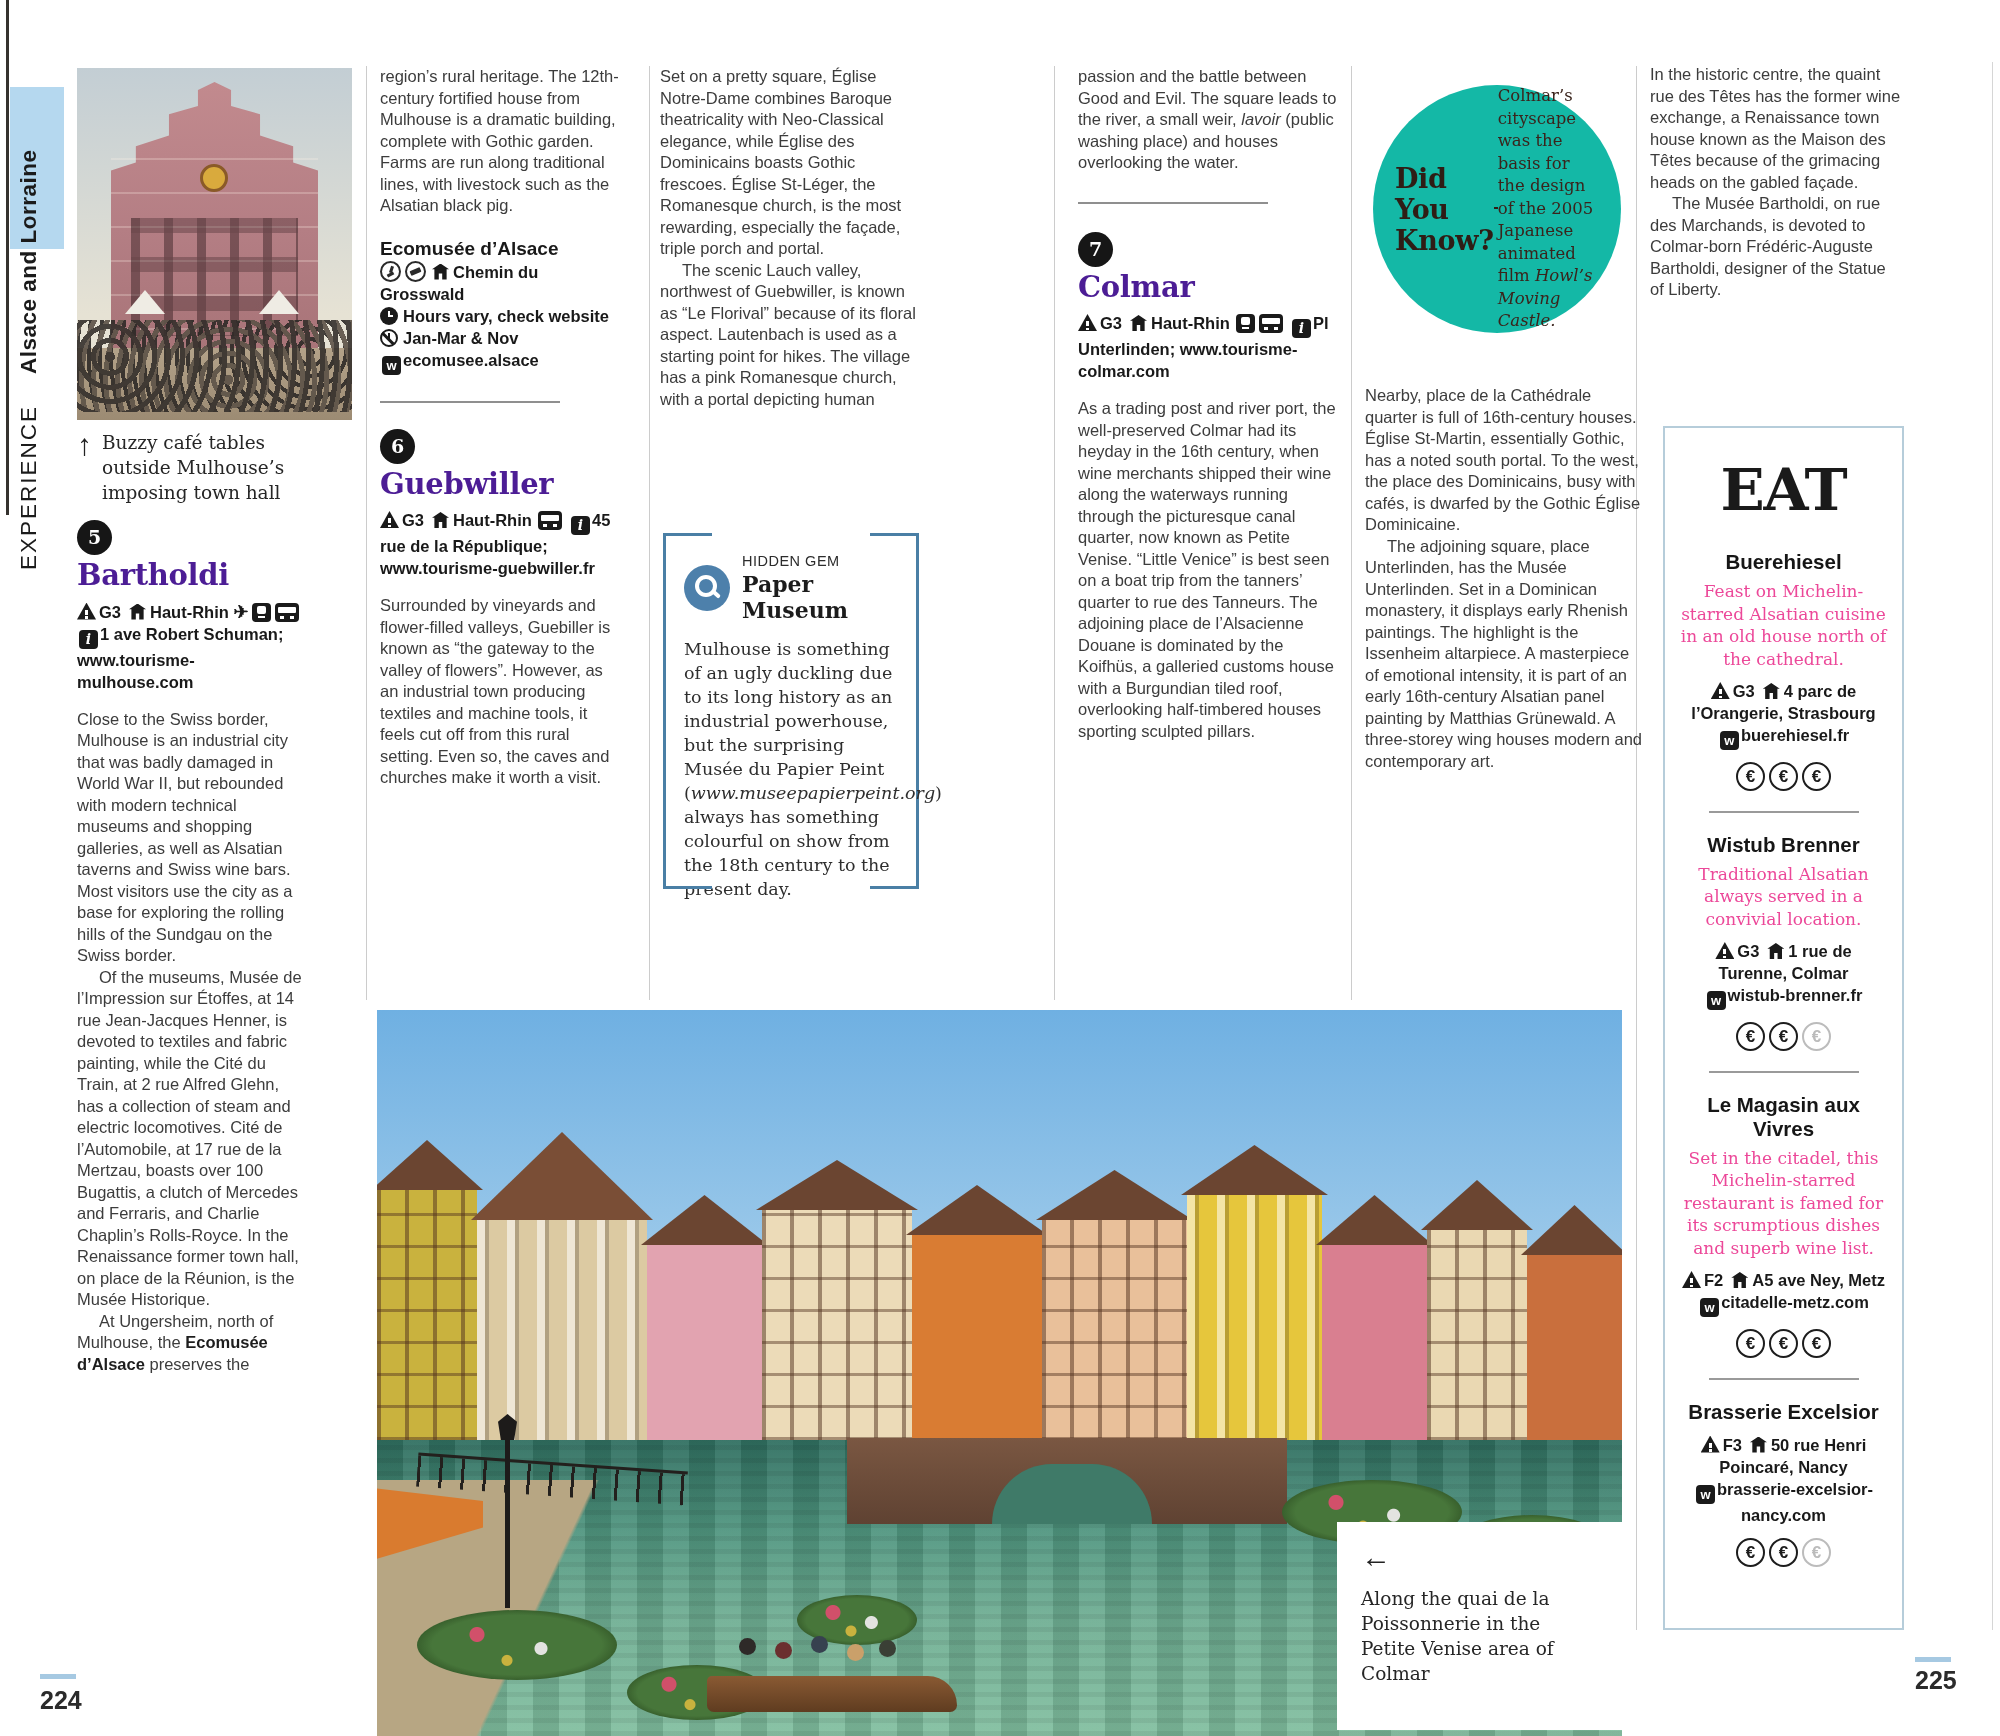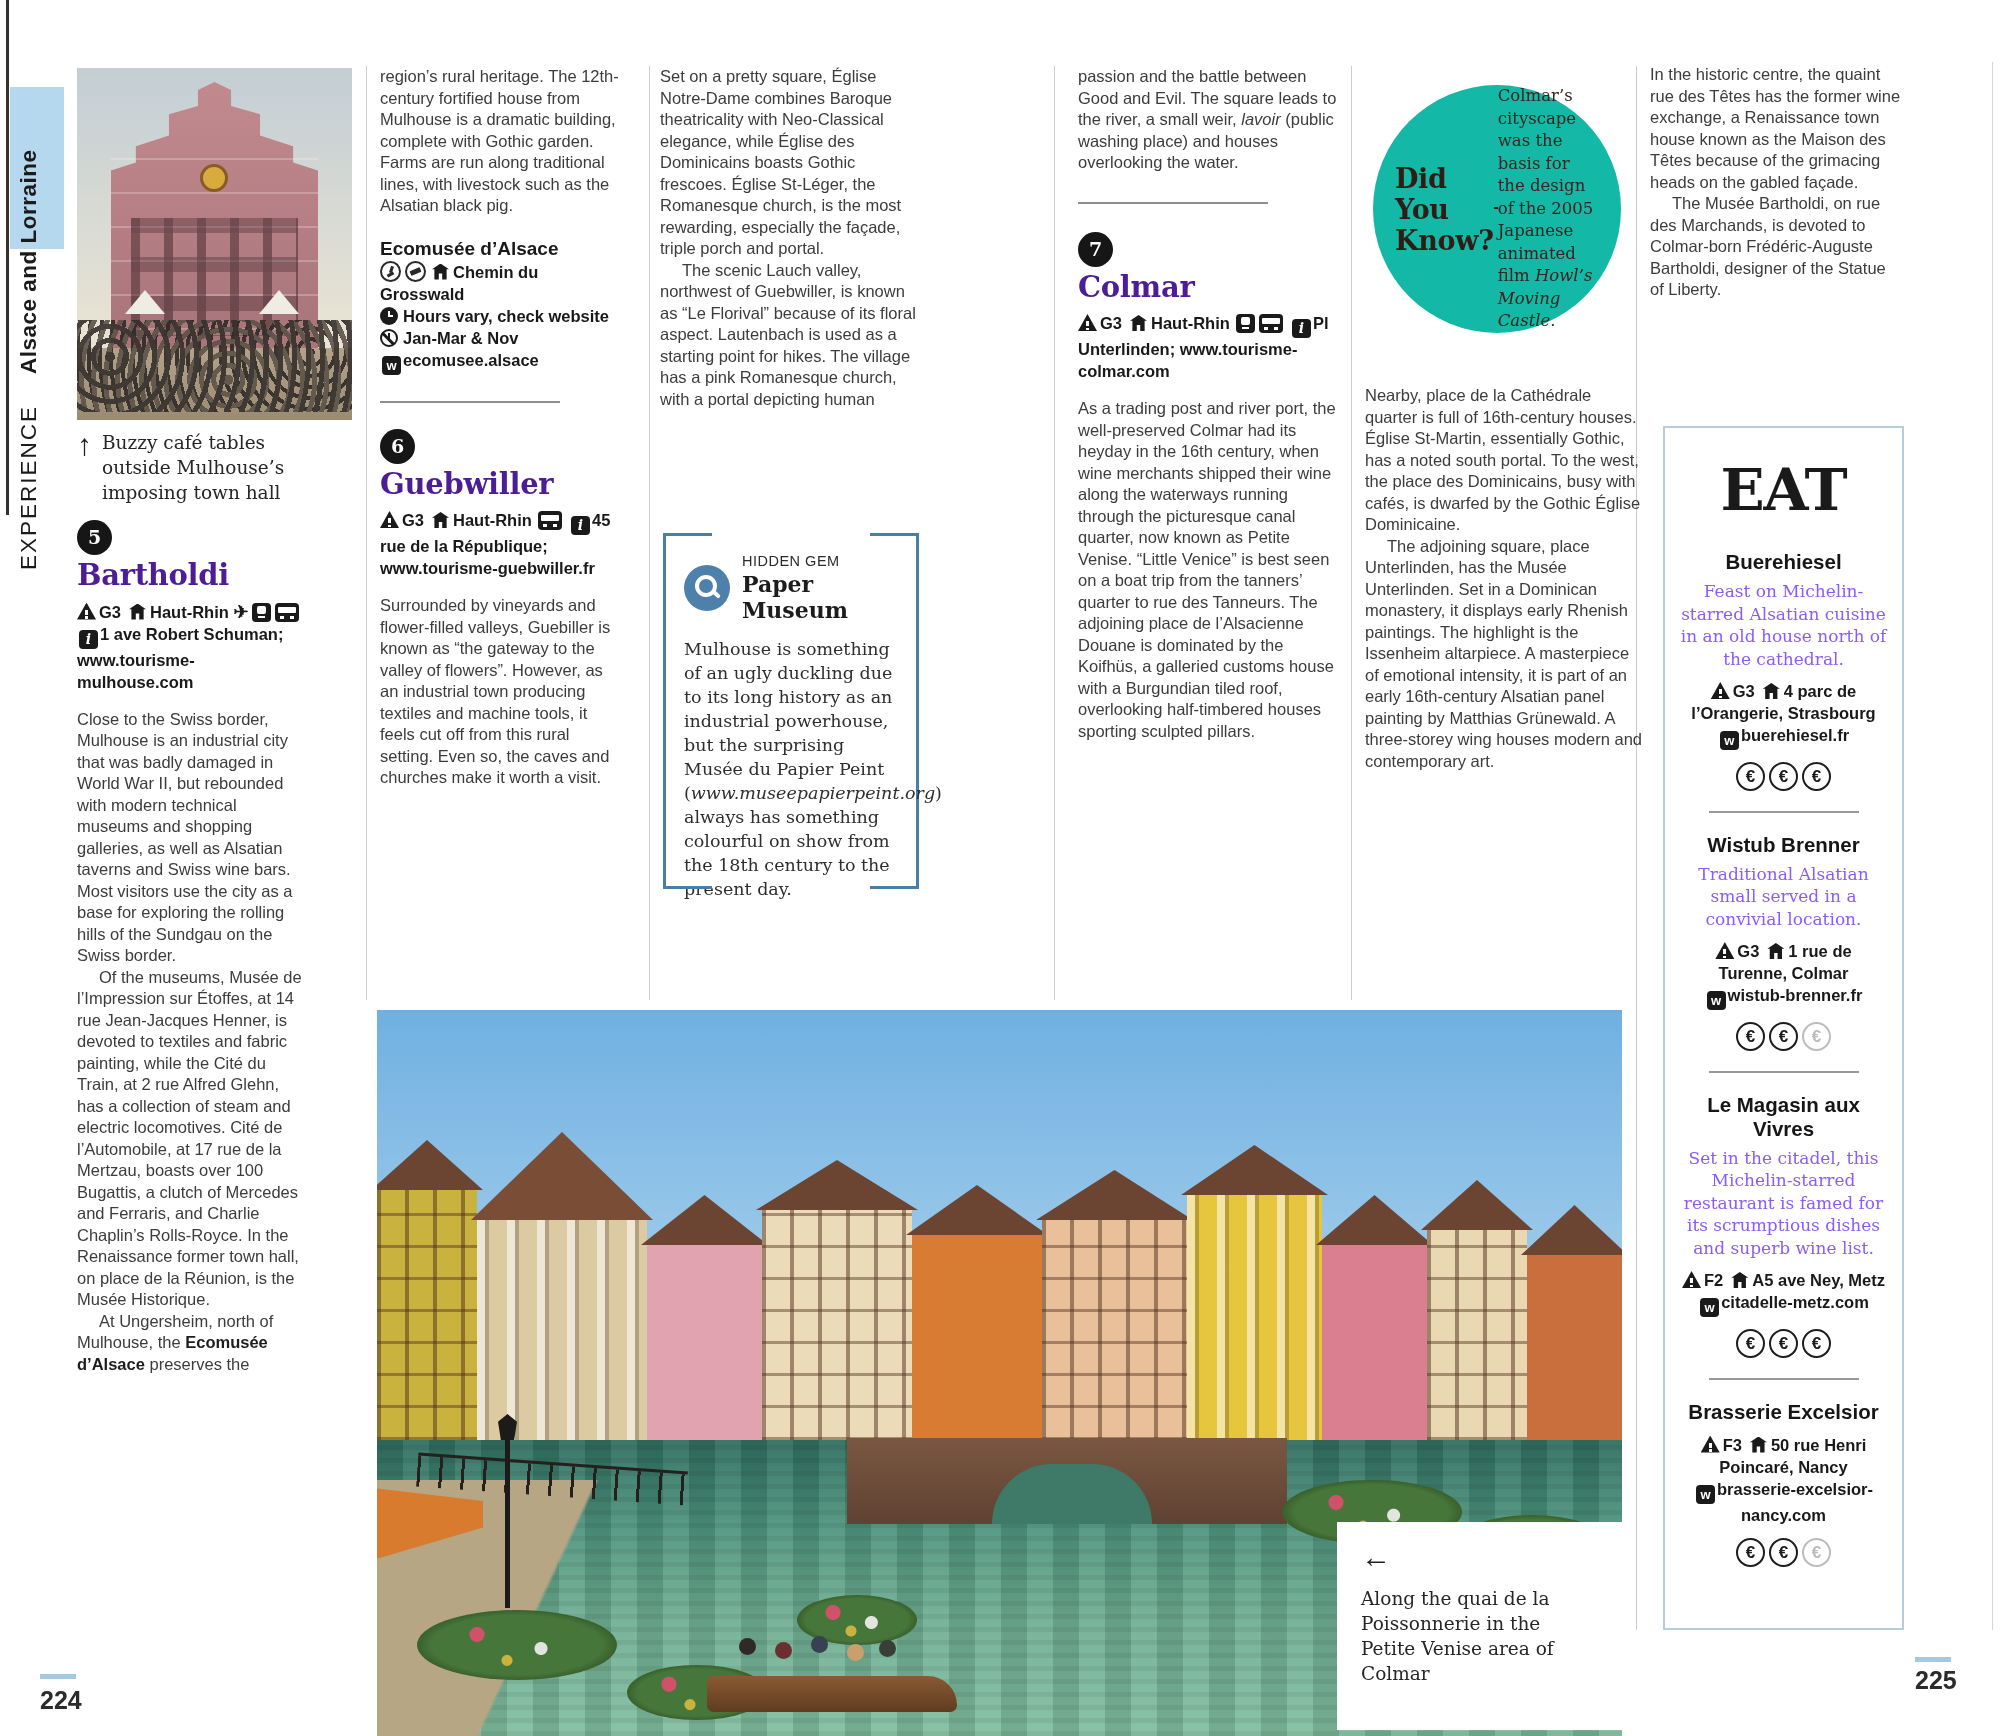--- a/index.html
+++ b/index.html
@@ -100,21 +100,21 @@
   display:flex;flex-direction:row;align-items:center;justify-content:center;padding:0 22px}
 .dyk-title{font-family:"DejaVu Serif",serif;font-weight:700;font-size:27px;color:#2f1d15;letter-spacing:-.3px}
 .dyk-dash{width:36px;height:2.5px;background:#2f1d15;margin:8px auto 10px}
 .dyk-body{font-family:"DejaVu Serif",serif;font-size:16.5px;line-height:22.5px;color:#3a241c}
 
 
 .eatbox{left:1663px;top:426px;width:241px;height:1204px;border:2px solid #b6cdda;
   padding:28px 14px 0;display:flex;flex-direction:column;align-items:center;text-align:center}
 .eat-head{font-family:"DejaVu Serif",serif;font-weight:700;font-size:58px;letter-spacing:-1px;color:#1a1a1a;margin-bottom:26px}
 .eat-name{font-weight:700;font-size:20.5px;color:#161616;line-height:24px}
-.eat-desc{font-family:"DejaVu Serif",serif;font-size:17px;line-height:22.5px;color:#8b5cf6;margin-top:6px}
+.eat-desc{font-family:"DejaVu Serif",serif;font-size:17px;line-height:22.5px;color:#ec4899;margin-top:6px}
 .eat-info{font-weight:700;font-size:16.5px;line-height:22px;color:#191919;margin-top:10px}
 .eat-price{margin:12px 0 0}
 .eat-div{width:150px;height:1.5px;background:#9a9a9a;margin:20px auto}
 
 
 .photo-top{left:77px;top:68px;width:275px;height:352px;overflow:hidden;background:linear-gradient(180deg,#c3ced4,#e6e2d4 70%)}
 .pt-bldg{position:absolute;left:34px;right:34px;top:14px;height:268px;
   background:linear-gradient(180deg,#c28a8e,#b47e84 55%,#a87478);
   clip-path:polygon(50% 0,58% 3%,58% 9%,72% 12%,72% 20%,88% 24%,88% 30%,100% 33%,100% 100%,0 100%,0 33%,12% 30%,12% 24%,28% 20%,28% 12%,42% 9%,42% 3%)}
 .pt-lines{position:absolute;left:34px;right:34px;top:90px;height:192px;opacity:.5;
@@ -310,21 +310,21 @@
         <span class="ric wic">w</span><span>buerehiesel.fr</span>
       </div>
       <div class="eat-price">
         <span class="eu">€</span><span class="eu">€</span><span class="eu">€</span>
       </div>
     </div>
     <div class="eat-div"></div>
 
     <div>
       <div class="eat-name">Wistub Brenner</div>
-      <div class="eat-desc">Traditional Alsatian small served in a convivial location.</div>
+      <div class="eat-desc">Traditional Alsatian always served in a convivial location.</div>
       <div class="eat-info">
         <span class="tri"></span><span>G3</span><span class="hse"></span><span>1 rue de Turenne, Colmar</span><br>
         <span class="ric wic">w</span><span>wistub-brenner.fr</span>
       </div>
       <div class="eat-price">
         <span class="eu">€</span><span class="eu">€</span><span class="eu dim">€</span>
       </div>
     </div>
     <div class="eat-div"></div>
 

